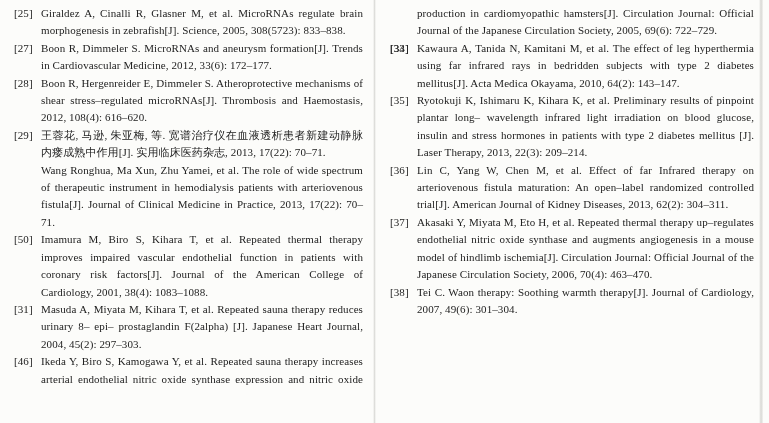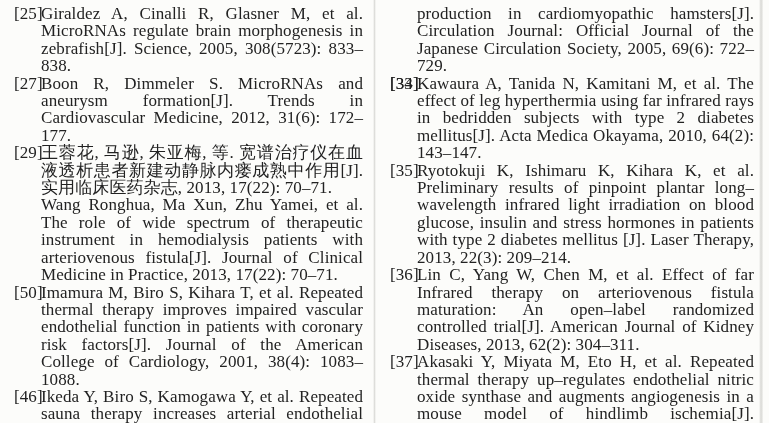--- a/index.html
+++ b/index.html
@@ -41,21 +41,21 @@
     gap: 27px;
   }
   .col {
     display: block;
   }
   .col-left  { width: 349px; }
   .col-right { width: 364px; }
   .ref {
     position: relative;
     padding-left: 27px;
-    font-size: 17px;
+    font-size: 11px;
     line-height: 17.4px;
     text-align: justify;
     letter-spacing: 0.1px;
   }
   .ref .ref-num {
     position: absolute;
     left: 0;
     top: 0;
     white-space: nowrap;
   }
@@ -69,30 +69,36 @@
 
 <div class="page">
   <div class="streak streak-mid"></div>
   <div class="streak streak-right"></div>
   <div class="columns">
     <div class="col col-left" id="col-left">
         <div class="ref">
     <span class="ref-num">[25]</span><span class="ref-text">Giraldez A, Cinalli R, Glasner M, et al. MicroRNAs regulate brain morphogenesis in zebrafish[J]. Science, 2005, 308(5723): 833–838.</span>
   </div>
         <div class="ref">
-    <span class="ref-num">[27]</span><span class="ref-text">Boon R, Dimmeler S. MicroRNAs and aneurysm formation[J]. Trends in Cardiovascular Medicine, 2012, 31(6): 172–177.</span>
+    <span class="ref-num">[27]</span><span class="ref-text">Boon R, Dimmeler S. MicroRNAs and aneurysm formation[J]. Trends in Cardiovascular Medicine, 2012, 33(6): 172–177.</span>
+  </div>
+        <div class="ref">
+    <span class="ref-num">[28]</span><span class="ref-text">Boon R, Hergenreider E, Dimmeler S. Atheroprotective mechanisms of shear stress–regulated microRNAs[J]. Thrombosis and Haemostasis, 2012, 108(4): 616–620.</span>
   </div>
         <div class="ref">
     <span class="ref-num">[29]</span><span class="ref-text">王蓉花, 马逊, 朱亚梅, 等. 宽谱治疗仪在血液透析患者新建动静脉内瘘成熟中作用[J]. 实用临床医药杂志, 2013, 17(22): 70–71.</span>
   </div>
         <div class="ref">
     <span class="ref-num"></span><span class="ref-text">Wang Ronghua, Ma Xun, Zhu Yamei, et al. The role of wide spectrum of therapeutic instrument in hemodialysis patients with arteriovenous fistula[J]. Journal of Clinical Medicine in Practice, 2013, 17(22): 70–71.</span>
   </div>
         <div class="ref">
     <span class="ref-num">[50]</span><span class="ref-text">Imamura M, Biro S, Kihara T, et al. Repeated thermal therapy improves impaired vascular endothelial function in patients with coronary risk factors[J]. Journal of the American College of Cardiology, 2001, 38(4): 1083–1088.</span>
+  </div>
+        <div class="ref">
+    <span class="ref-num">[31]</span><span class="ref-text">Masuda A, Miyata M, Kihara T, et al. Repeated sauna therapy reduces urinary 8– epi– prostaglandin F(2alpha) [J]. Japanese Heart Journal, 2004, 45(2): 297–303.</span>
   </div>
         <div class="ref continued">
     <span class="ref-num">[46]</span><span class="ref-text">Ikeda Y, Biro S, Kamogawa Y, et al. Repeated sauna therapy increases arterial endothelial nitric oxide synthase expression and nitric oxide</span>
   </div>
       </div>
     <div class="col col-right" id="col-right">
         <div class="ref">
     <span class="ref-num"></span><span class="ref-text">production in cardiomyopathic hamsters[J]. Circulation Journal: Official Journal of the Japanese Circulation Society, 2005, 69(6): 722–729.</span>
   </div>
         <div class="ref">

